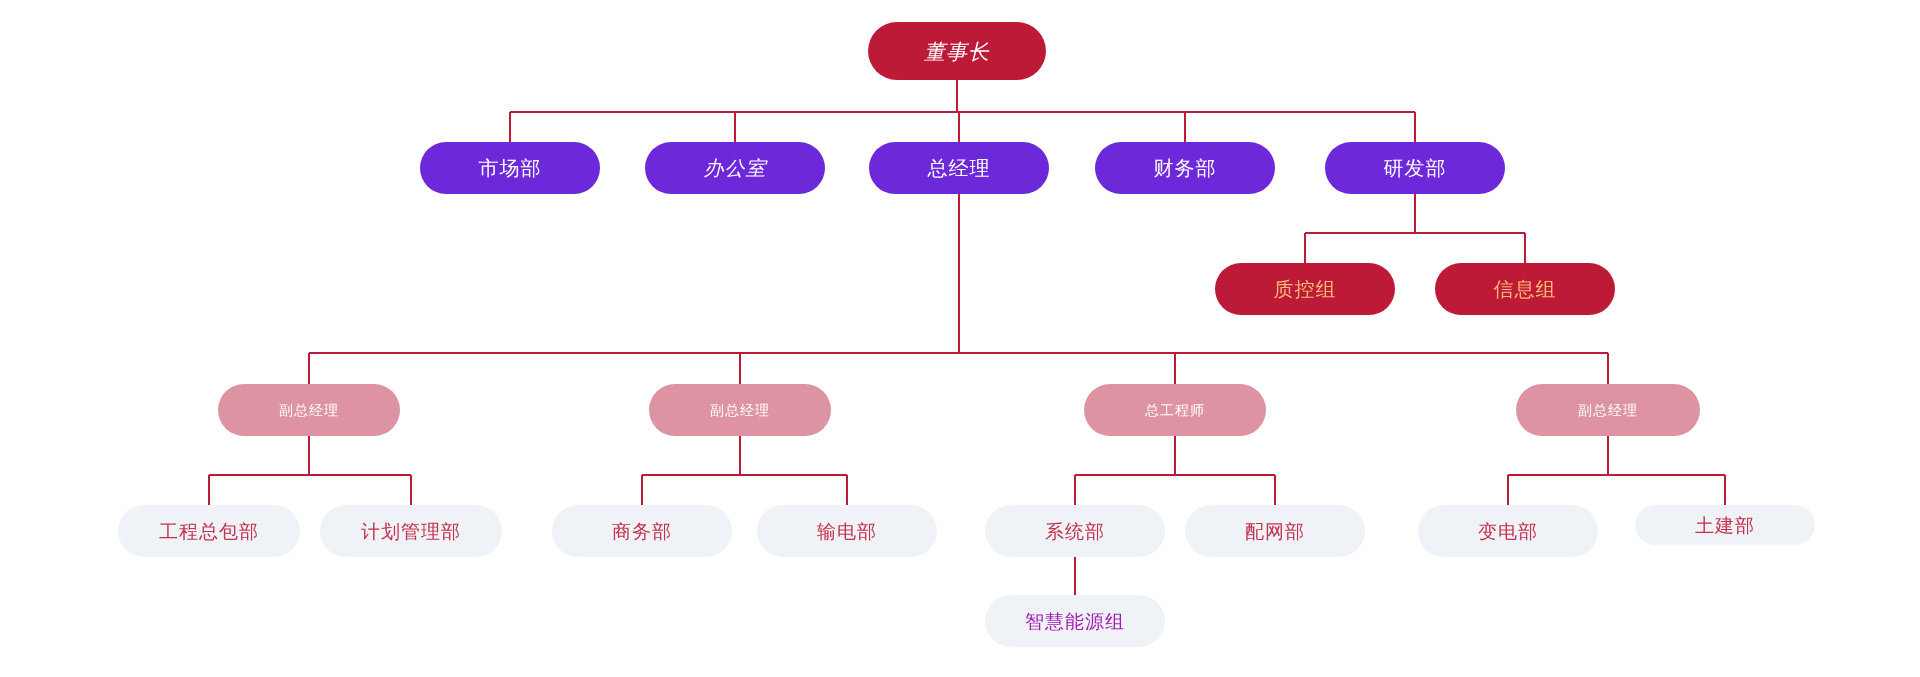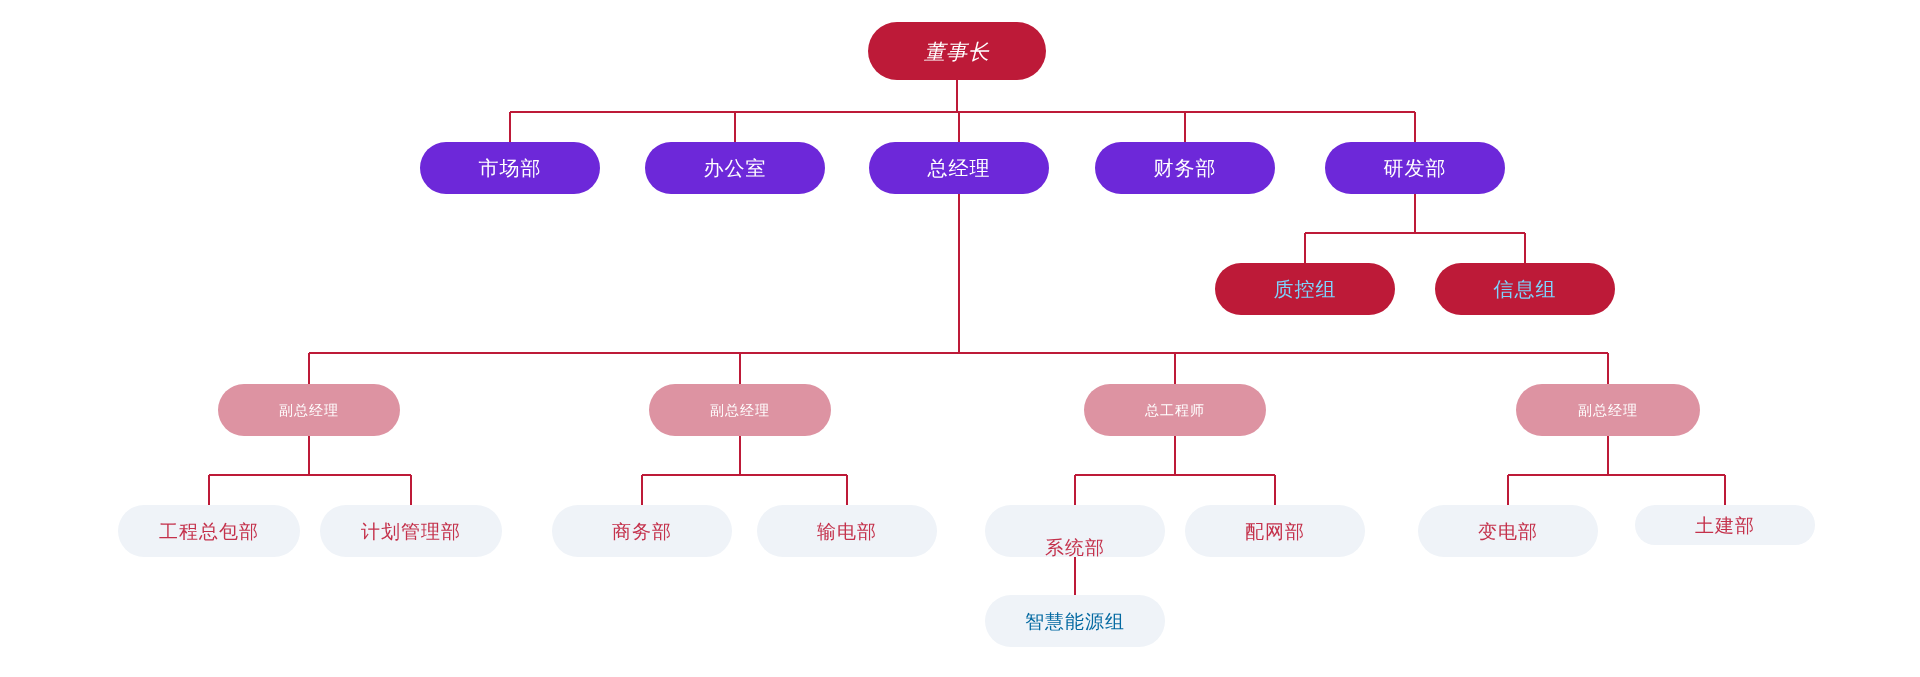--- a/index.html
+++ b/index.html
@@ -38,36 +38,36 @@
     color:#ffffff;
     font-size:21px;
   }
   .lvl-dept{
     background:#6d28d9;
     color:#ffffff;
     font-size:20px;
   }
   .lvl-group{
     background:#bd1a38;
-    color:#7dd3fc;
+    color:#fdba74;
     font-size:20px;
   }
   .lvl-vice{
     background:#dd93a2;
     color:#ffffff;
     font-size:14px;
   }
   .lvl-sub{
     background:#eff3f8;
     color:#c4314b;
     font-size:19px;
   }
   .lvl-subsub{
     background:#eff3f8;
-    color:#0369a1;
+    color:#a21caf;
     font-size:19px;
   }
 </style>
 </head>
 <body>
 
 <div id="org-chart">
   <svg id="edge-layer" width="1920" height="677" viewBox="0 0 1920 677">
       <line x1="957" y1="80" x2="957" y2="112" stroke="#bd1a38" stroke-width="1.6" shape-rendering="crispEdges"></line>
       <line x1="510" y1="112" x2="1415" y2="112" stroke="#bd1a38" stroke-width="1.6" shape-rendering="crispEdges"></line>
@@ -104,21 +104,21 @@
       <line x1="1725" y1="475" x2="1725" y2="505" stroke="#bd1a38" stroke-width="1.6" shape-rendering="crispEdges"></line>
       <line x1="1075" y1="557" x2="1075" y2="595" stroke="#bd1a38" stroke-width="1.6" shape-rendering="crispEdges"></line>
     </svg>
   <div id="node-layer">
       <div class="node lvl-root" style="left: 868px; top: 22px; width: 178px; height: 58px; font-style: italic;">
         <span class="node-label">董事长</span>
       </div>
       <div class="node lvl-dept" style="left: 420px; top: 142px; width: 180px; height: 52px;">
         <span class="node-label">市场部</span>
       </div>
-      <div class="node lvl-dept" style="left: 645px; top: 142px; width: 180px; height: 52px;">
+      <div class="node lvl-dept" style="left: 645px; top: 142px; width: 180px; height: 52px; font-style: italic;">
         <span class="node-label">办公室</span>
       </div>
       <div class="node lvl-dept" style="left: 869px; top: 142px; width: 180px; height: 52px;">
         <span class="node-label">总经理</span>
       </div>
       <div class="node lvl-dept" style="left: 1095px; top: 142px; width: 180px; height: 52px;">
         <span class="node-label">财务部</span>
       </div>
       <div class="node lvl-dept" style="left: 1325px; top: 142px; width: 180px; height: 52px;">
         <span class="node-label">研发部</span>
@@ -146,21 +146,21 @@
       </div>
       <div class="node lvl-sub" style="left: 320px; top: 505px; width: 182px; height: 52px;">
         <span class="node-label">计划管理部</span>
       </div>
       <div class="node lvl-sub" style="left: 552px; top: 505px; width: 180px; height: 52px;">
         <span class="node-label">商务部</span>
       </div>
       <div class="node lvl-sub" style="left: 757px; top: 505px; width: 180px; height: 52px;">
         <span class="node-label">输电部</span>
       </div>
-      <div class="node lvl-sub" style="left: 985px; top: 505px; width: 180px; height: 52px; align-items: flex-end;">
+      <div class="node lvl-sub" style="left: 985px; top: 505px; width: 180px; height: 52px;">
         <span class="node-label">系统部</span>
       </div>
       <div class="node lvl-sub" style="left: 1185px; top: 505px; width: 180px; height: 52px;">
         <span class="node-label">配网部</span>
       </div>
       <div class="node lvl-sub" style="left: 1418px; top: 505px; width: 180px; height: 52px;">
         <span class="node-label">变电部</span>
       </div>
       <div class="node lvl-sub" style="left: 1635px; top: 505px; width: 180px; height: 40px;">
         <span class="node-label">土建部</span>

